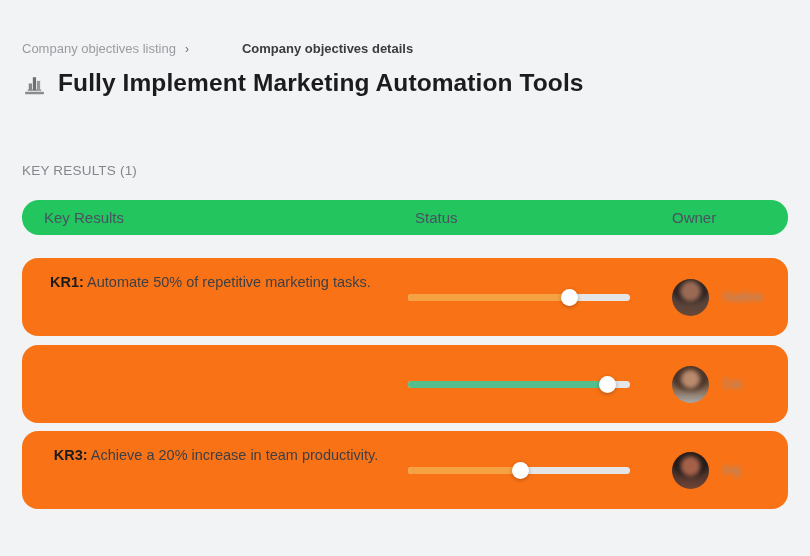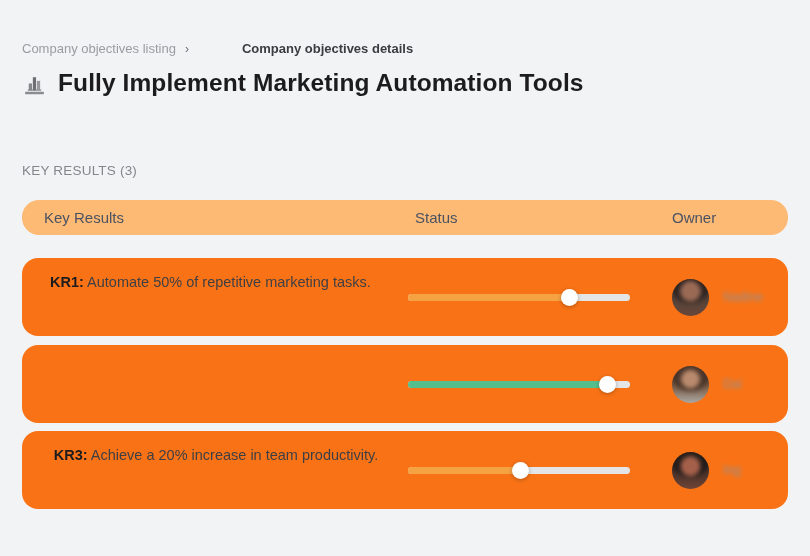--- a/index.html
+++ b/index.html
@@ -36,21 +36,21 @@
   
   .section-label {
     position: absolute; left: 22px; top: 163px;
     font-size: 13.5px; color: #85868C; letter-spacing: 0.2px;
   }
 
   
   .table-header {
     position: absolute; left: 22px; top: 200px;
     width: 766px; height: 35px;
-    background: #fdba74; border-radius: 17px;
+    background: #22c55e; border-radius: 17px;
   }
   .table-header .col {
     position: absolute; top: 0; height: 35px;
     display: flex; align-items: center;
     font-size: 15px; color: #4B5262;
   }
   .col-key    { left: 22px; }
   .col-status { left: 393px; }
   .col-owner  { left: 650px; }
 
@@ -136,21 +136,21 @@
         <rect x="3" y="19" width="18" height="2.4" rx="0.5" fill="#8C8C90"></rect>
         <rect x="5.5" y="16.5" width="13" height="1.8" rx="0.4" fill="#A6A6AA"></rect>
         <rect x="6.5" y="11" width="3.1" height="6.5" fill="#85858A"></rect>
         <rect x="10.4" y="5" width="3.1" height="12.5" fill="#6E6E73"></rect>
         <rect x="14.3" y="8.5" width="3.1" height="9" fill="#98989C"></rect>
       </svg>
     </span>
     <h1 class="page-title">Fully Implement Marketing Automation Tools</h1>
   </div>
 
-  <div class="section-label">KEY RESULTS (3)</div>
+  <div class="section-label">KEY RESULTS (1)</div>
 
   <div class="table-header">
     <span class="col col-key">Key Results</span>
     <span class="col col-status">Status</span>
     <span class="col col-owner">Owner</span>
   </div>
 
   <div class="row-card row-0">
     <p class="kr-text"><span class="kr-label">KR1:</span> <span>Automate 50% of repetitive marketing tasks.</span></p>
     <div class="progress" style="background: rgb(228, 229, 231);">

